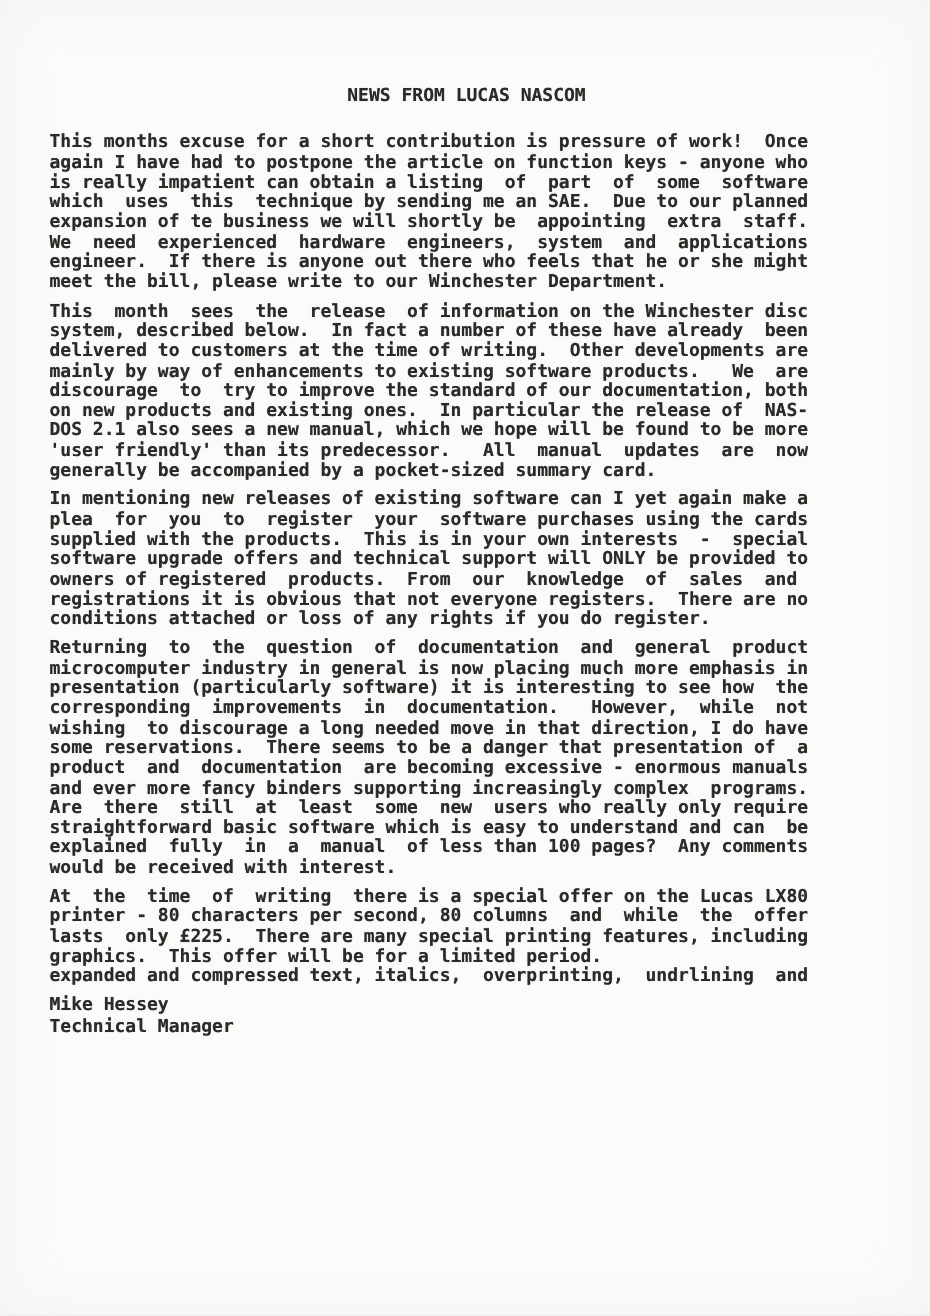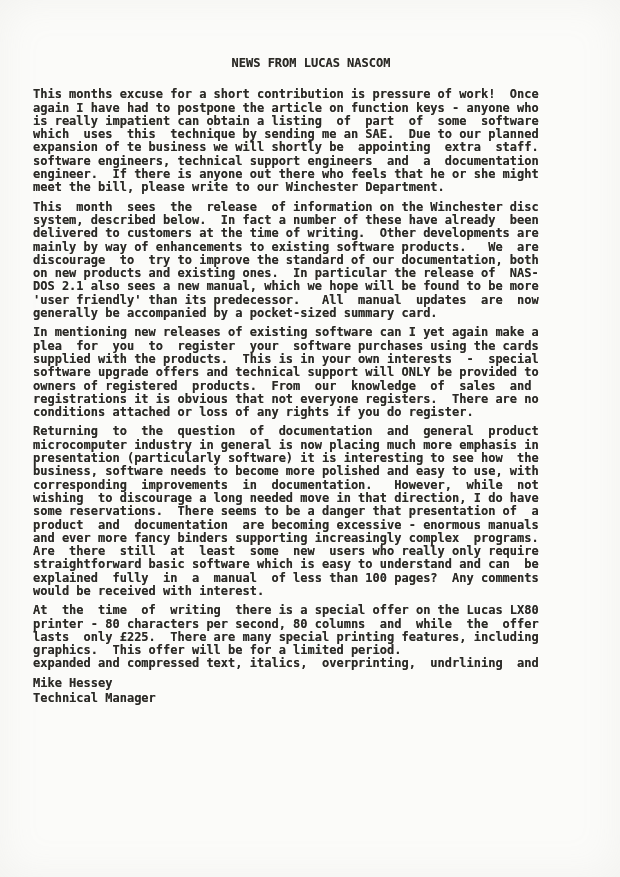--- a/index.html
+++ b/index.html
@@ -51,21 +51,21 @@
 <div class="page">
   <div class="content">
     <div class="title">NEWS FROM LUCAS NASCOM</div>
     <div id="paragraphs">
         <div class="paragraph">
           <div class="line">This months excuse for a short contribution is pressure of work!  Once</div>
           <div class="line">again I have had to postpone the article on function keys - anyone who</div>
           <div class="line">is really impatient can obtain a listing  of  part  of  some  software</div>
           <div class="line">which  uses  this  technique by sending me an SAE.  Due to our planned</div>
           <div class="line">expansion of te business we will shortly be  appointing  extra  staff.</div>
-          <div class="line">software engineers, technical support engineers  and  a  documentation</div>
+          <div class="line">We  need  experienced  hardware  engineers,  system  and  applications</div>
           <div class="line">engineer.  If there is anyone out there who feels that he or she might</div>
           <div class="line">meet the bill, please write to our Winchester Department.</div>
         </div>
         <div class="paragraph">
           <div class="line">This  month  sees  the  release  of information on the Winchester disc</div>
           <div class="line">system, described below.  In fact a number of these have already  been</div>
           <div class="line">delivered to customers at the time of writing.  Other developments are</div>
           <div class="line">mainly by way of enhancements to existing software products.   We  are</div>
           <div class="line">discourage  to  try to improve the standard of our documentation, both</div>
           <div class="line">on new products and existing ones.  In particular the release of  NAS-</div>
@@ -79,21 +79,20 @@
           <div class="line">supplied with the products.  This is in your own interests  -  special</div>
           <div class="line">software upgrade offers and technical support will ONLY be provided to</div>
           <div class="line">owners of registered  products.  From  our  knowledge  of  sales  and</div>
           <div class="line">registrations it is obvious that not everyone registers.  There are no</div>
           <div class="line">conditions attached or loss of any rights if you do register.</div>
         </div>
         <div class="paragraph">
           <div class="line">Returning  to  the  question  of  documentation  and  general  product</div>
           <div class="line">microcomputer industry in general is now placing much more emphasis in</div>
           <div class="line">presentation (particularly software) it is interesting to see how  the</div>
-          <div class="line">business, software needs to become more polished and easy to use, with</div>
           <div class="line">corresponding  improvements  in  documentation.   However,  while  not</div>
           <div class="line">wishing  to discourage a long needed move in that direction, I do have</div>
           <div class="line">some reservations.  There seems to be a danger that presentation of  a</div>
           <div class="line">product  and  documentation  are becoming excessive - enormous manuals</div>
           <div class="line">and ever more fancy binders supporting increasingly complex  programs.</div>
           <div class="line">Are  there  still  at  least  some  new  users who really only require</div>
           <div class="line">straightforward basic software which is easy to understand and can  be</div>
           <div class="line">explained  fully  in  a  manual  of less than 100 pages?  Any comments</div>
           <div class="line">would be received with interest.</div>
         </div>

